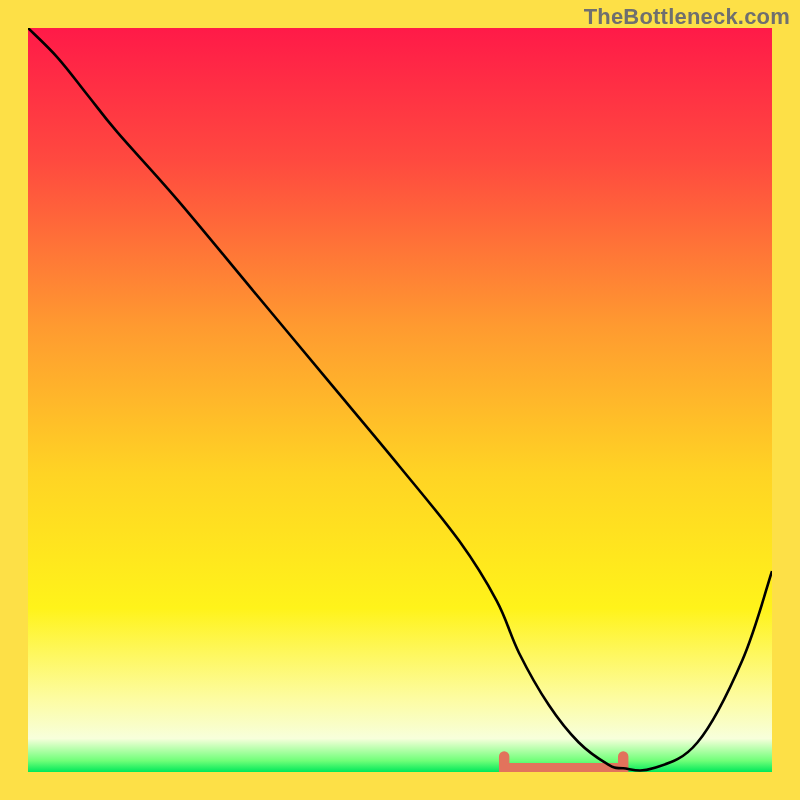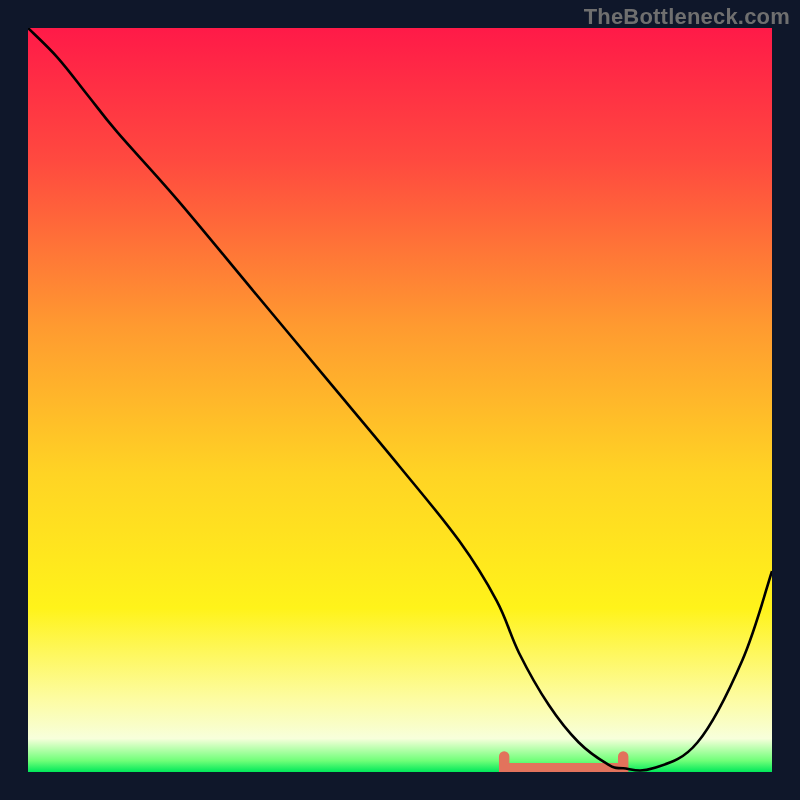--- a/index.html
+++ b/index.html
@@ -8,21 +8,21 @@
     width: 800px;
     height: 800px;
     background: #000;
     overflow: hidden;
     font-family: Arial, Helvetica, sans-serif;
   }
   .frame {
     position: relative;
     width: 800px;
     height: 800px;
-    background: #0f172a;
+    background: #fde047;
     text-align: center;
   }
   .watermark {
     position: absolute;
     top: 4px;
     right: 10px;
     color: #6f6f6f;
     font-size: 22px;
     font-weight: 600;
     letter-spacing: 0.2px;

